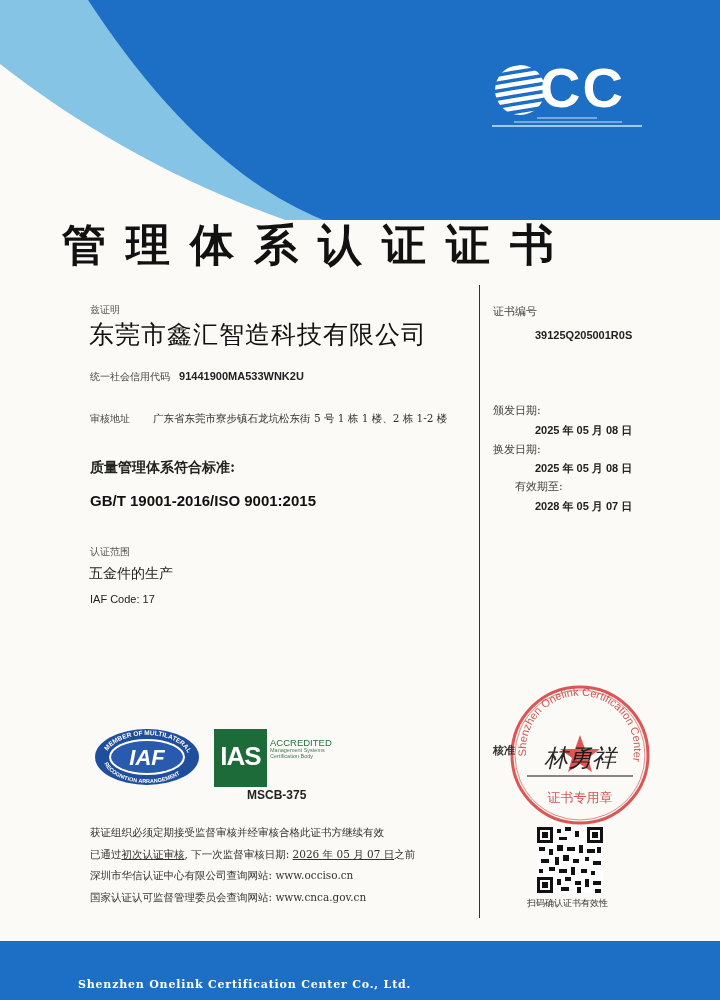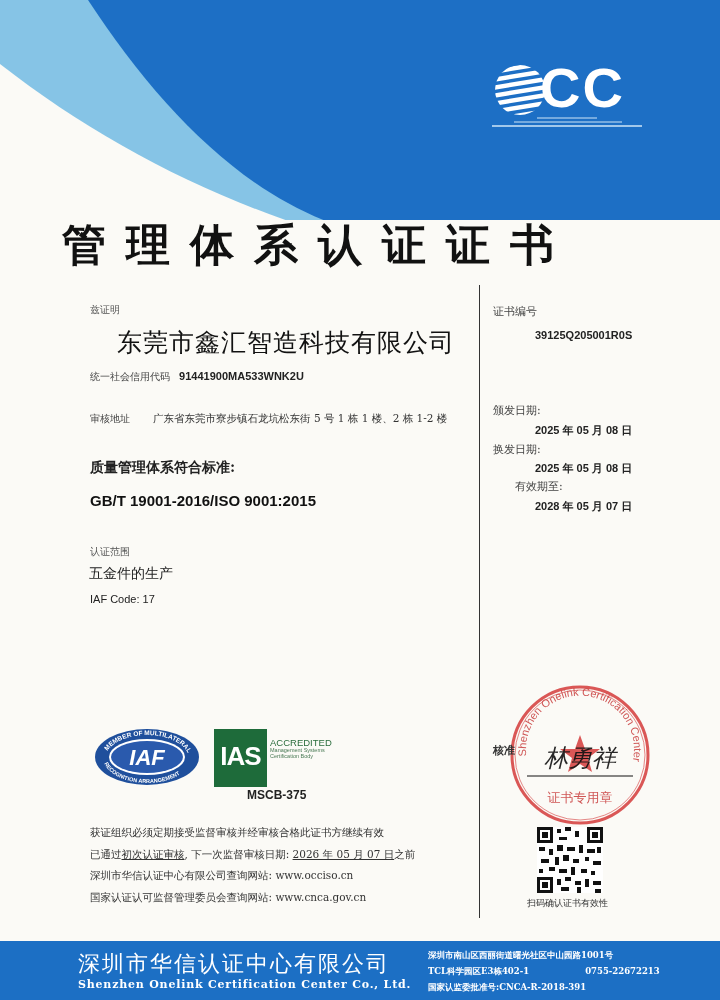--- a/index.html
+++ b/index.html
@@ -63,21 +63,21 @@
   <line x1="22" y1="62" x2="130" y2="62" stroke="#cfe6f7" stroke-width="1"></line>
   <line x1="45" y1="58" x2="105" y2="58" stroke="#cfe6f7" stroke-width="1"></line>
 </svg>
 <div class="logo-text">CC</div>
 
 <div class="title">管理体系认证证书</div>
 
 <div class="divider"></div>
 
 <div class="abs small-label" style="left:90px;top:303px;">兹证明</div>
-<div class="abs company" style="left:89px;top:326px;margin-left:28px;">东莞市鑫汇智造科技有限公司</div>
+<div class="abs company" style="left:89px;top:318px;">东莞市鑫汇智造科技有限公司</div>
 <div class="abs" style="left:90px;top:365px;">
   <span class="code-lbl">统一社会信用代码</span>
   <span class="mono-bold" style="font-size:11px;margin-left:4px;">91441900MA533WNK2U</span>
 </div>
 <div class="abs" style="left:90px;top:407px;">
   <span class="code-lbl">审核地址</span>
   <span style="font-size:10.5px;color:#333;margin-left:18px;">广东省东莞市寮步镇石龙坑松东街 5 号 1 栋 1 楼、2 栋 1-2 楼</span>
 </div>
 <div class="abs std-lbl" style="left:90px;top:459px;">质量管理体系符合标准:</div>
 <div class="abs std" style="left:90px;top:492px;">GB/T 19001-2016/ISO 9001:2015</div>
@@ -180,20 +180,14 @@
 <div class="abs notes" style="left:90px;top:822px;">
   <div>获证组织必须定期接受监督审核并经审核合格此证书方继续有效</div>
   <div>
     <span>已通过</span><u>初次认证审核</u><span>, 下一次监督审核日期:</span>&nbsp;<u>2026 年 05 月 07 日</u><span>之前</span>
   </div>
   <div>深圳市华信认证中心有限公司查询网站: www.occiso.cn</div>
   <div>国家认证认可监督管理委员会查询网站: www.cnca.gov.cn</div>
 </div>
 
 <div class="footer">
-  <div class="footer-cn">深圳市华信认证中心有限公司</div>
   <div class="footer-en">Shenzhen Onelink Certification Center Co., Ltd.</div>
-  <div class="footer-right">
-    <div>深圳市南山区西丽街道曙光社区中山园路1001号</div>
-    <div><span>TCL科学园区E3栋402-1</span><span style="margin-left:56px;">0755-22672213</span></div>
-    <div>国家认监委批准号:CNCA-R-2018-391</div>
-  </div>
 </div>
 
 </body></html>

